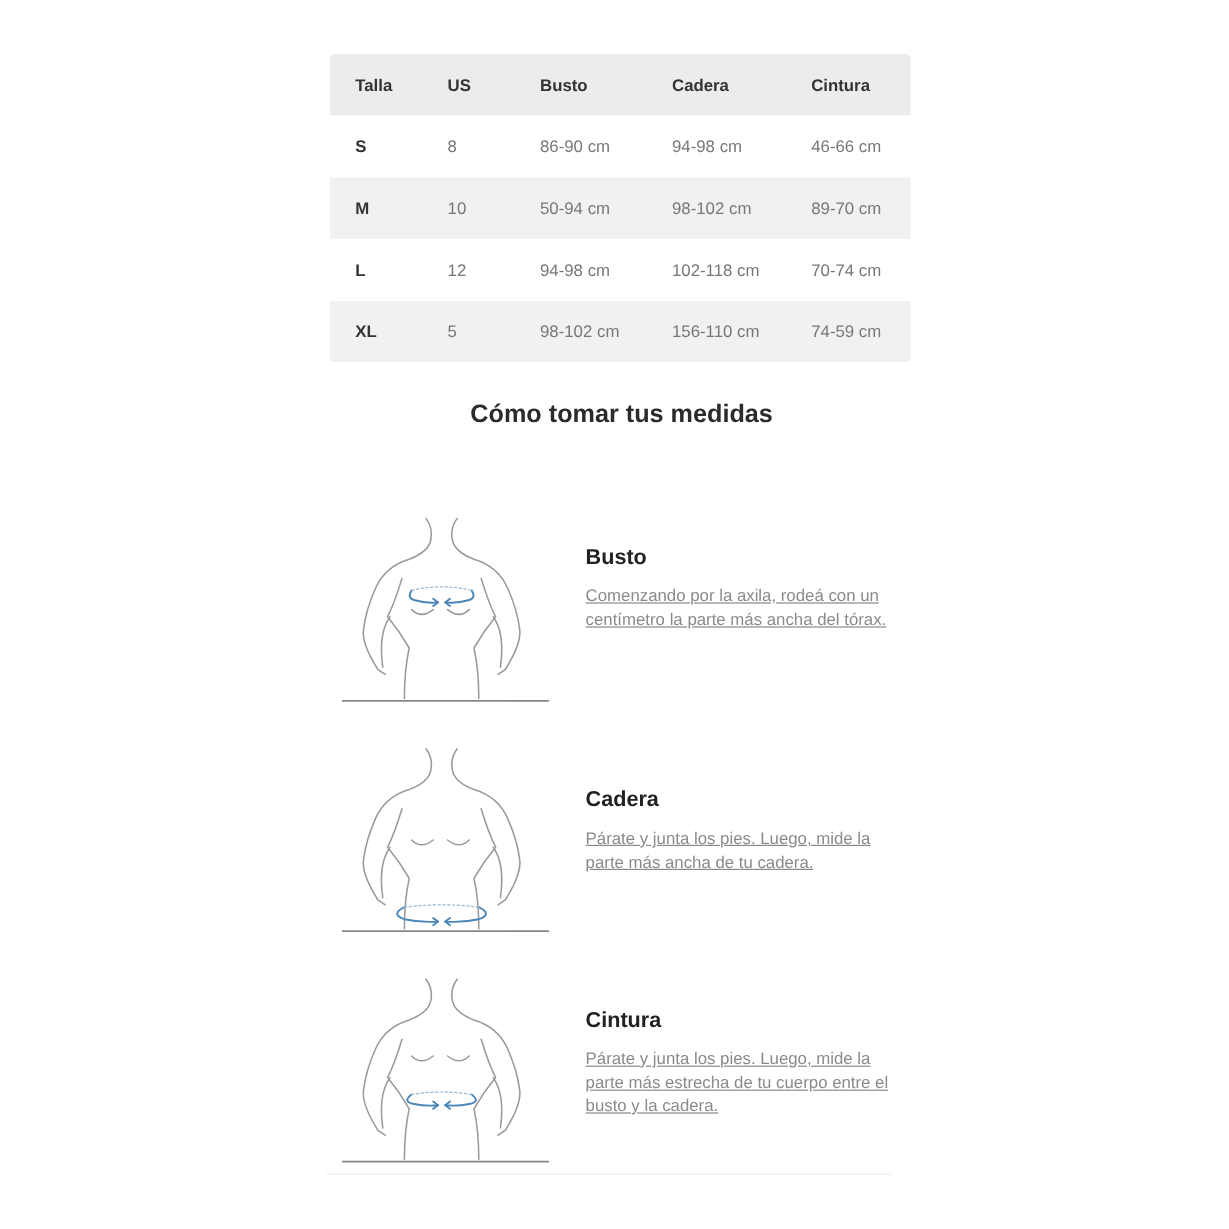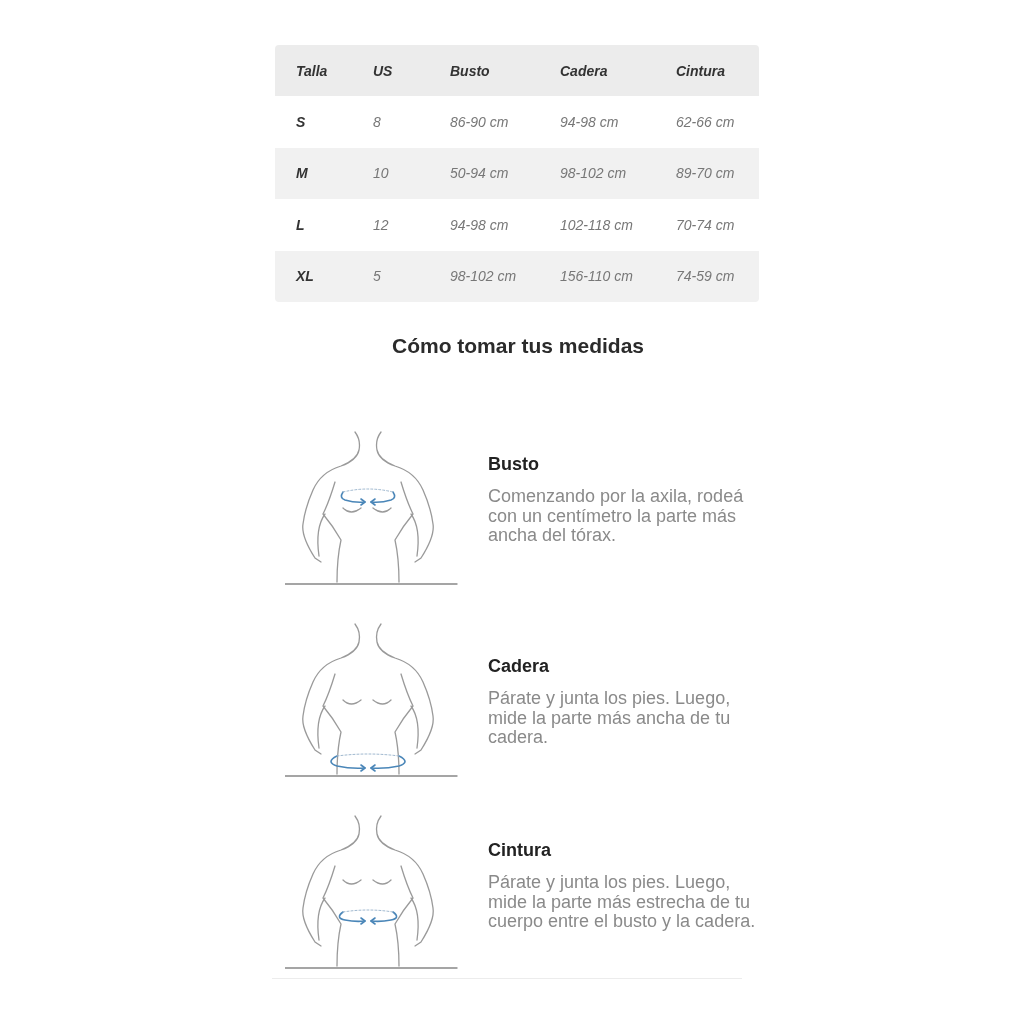--- a/index.html
+++ b/index.html
@@ -2,21 +2,21 @@
 <html><head>
 <meta charset="utf-8">
 <style>
   html, body { margin: 0; padding: 0; background: #ffffff; }
   body {
     width: 1024px; height: 1024px; position: relative; overflow: hidden;
     font-family: "Liberation Sans", "DejaVu Sans", sans-serif;
   }
   .size-table {
     position: absolute; left: 275px; top: 45px; width: 484px;
-    border-collapse: collapse; border-radius: 4px; overflow: hidden; font-style: italic;
+    border-collapse: collapse; border-radius: 4px; overflow: hidden;
   }
   .tr { display: flex; height: 51.4px; align-items: center; }
   .tr.shade { background: #f1f1f1; }
   .tr.head { background: #ececec; }
   .cell { font-size: 14px; color: #777777; }
   .head .cell { color: #333333; font-weight: bold; }
   .cell.size { color: #333333; font-weight: bold; }
   .c0 { width: 77px; padding-left: 21px; box-sizing: border-box; }
   .c0 { width: 98px; }
   .c1 { width: 77px; }
@@ -24,40 +24,40 @@
   .c3 { width: 116px; }
   .c4 { width: 83px; }
   .section-title {
     position: absolute; left: 0; width: 1036px; top: 334px; text-align: center;
     font-size: 21px; font-weight: bold; color: #2b2b2b;
   }
   .guide { position: absolute; left: 285px; width: 480px; height: 170px; }
   .guide svg.fig { position: absolute; left: 0; top: 0; }
   .guide .text { position: absolute; left: 203px; width: 270px; }
   .guide .title { font-size: 18px; font-weight: bold; color: #222222; margin: 0 0 12px 0; }
-  .guide .desc { font-size: 18px; line-height: 19.5px; color: #8a8a8a; margin: 0; }
+  .guide .desc { font-size: 14px; line-height: 19.5px; color: #8a8a8a; margin: 0; text-decoration: underline; }
   .bottom-rule { position: absolute; left: 272px; top: 978px; width: 470px; height: 1px; background: #ececec; }
 </style>
 </head>
 <body>
 
 <div class="size-table">
   <div class="tr head">
     <span class="cell c0">Talla</span>
     <span class="cell c1">US</span>
     <span class="cell c2">Busto</span>
     <span class="cell c3">Cadera</span>
     <span class="cell c4">Cintura</span>
   </div>
   <div class="tr">
     <span class="cell c0 size">S</span>
     <span class="cell c1">8</span>
     <span class="cell c2">86-90 cm</span>
     <span class="cell c3">94-98 cm</span>
-    <span class="cell c4">62-66 cm</span>
+    <span class="cell c4">46-66 cm</span>
   </div>
   <div class="tr shade">
     <span class="cell c0 size">M</span>
     <span class="cell c1">10</span>
     <span class="cell c2">50-94 cm</span>
     <span class="cell c3">98-102 cm</span>
     <span class="cell c4">89-70 cm</span>
   </div>
   <div class="tr">
     <span class="cell c0 size">L</span>

